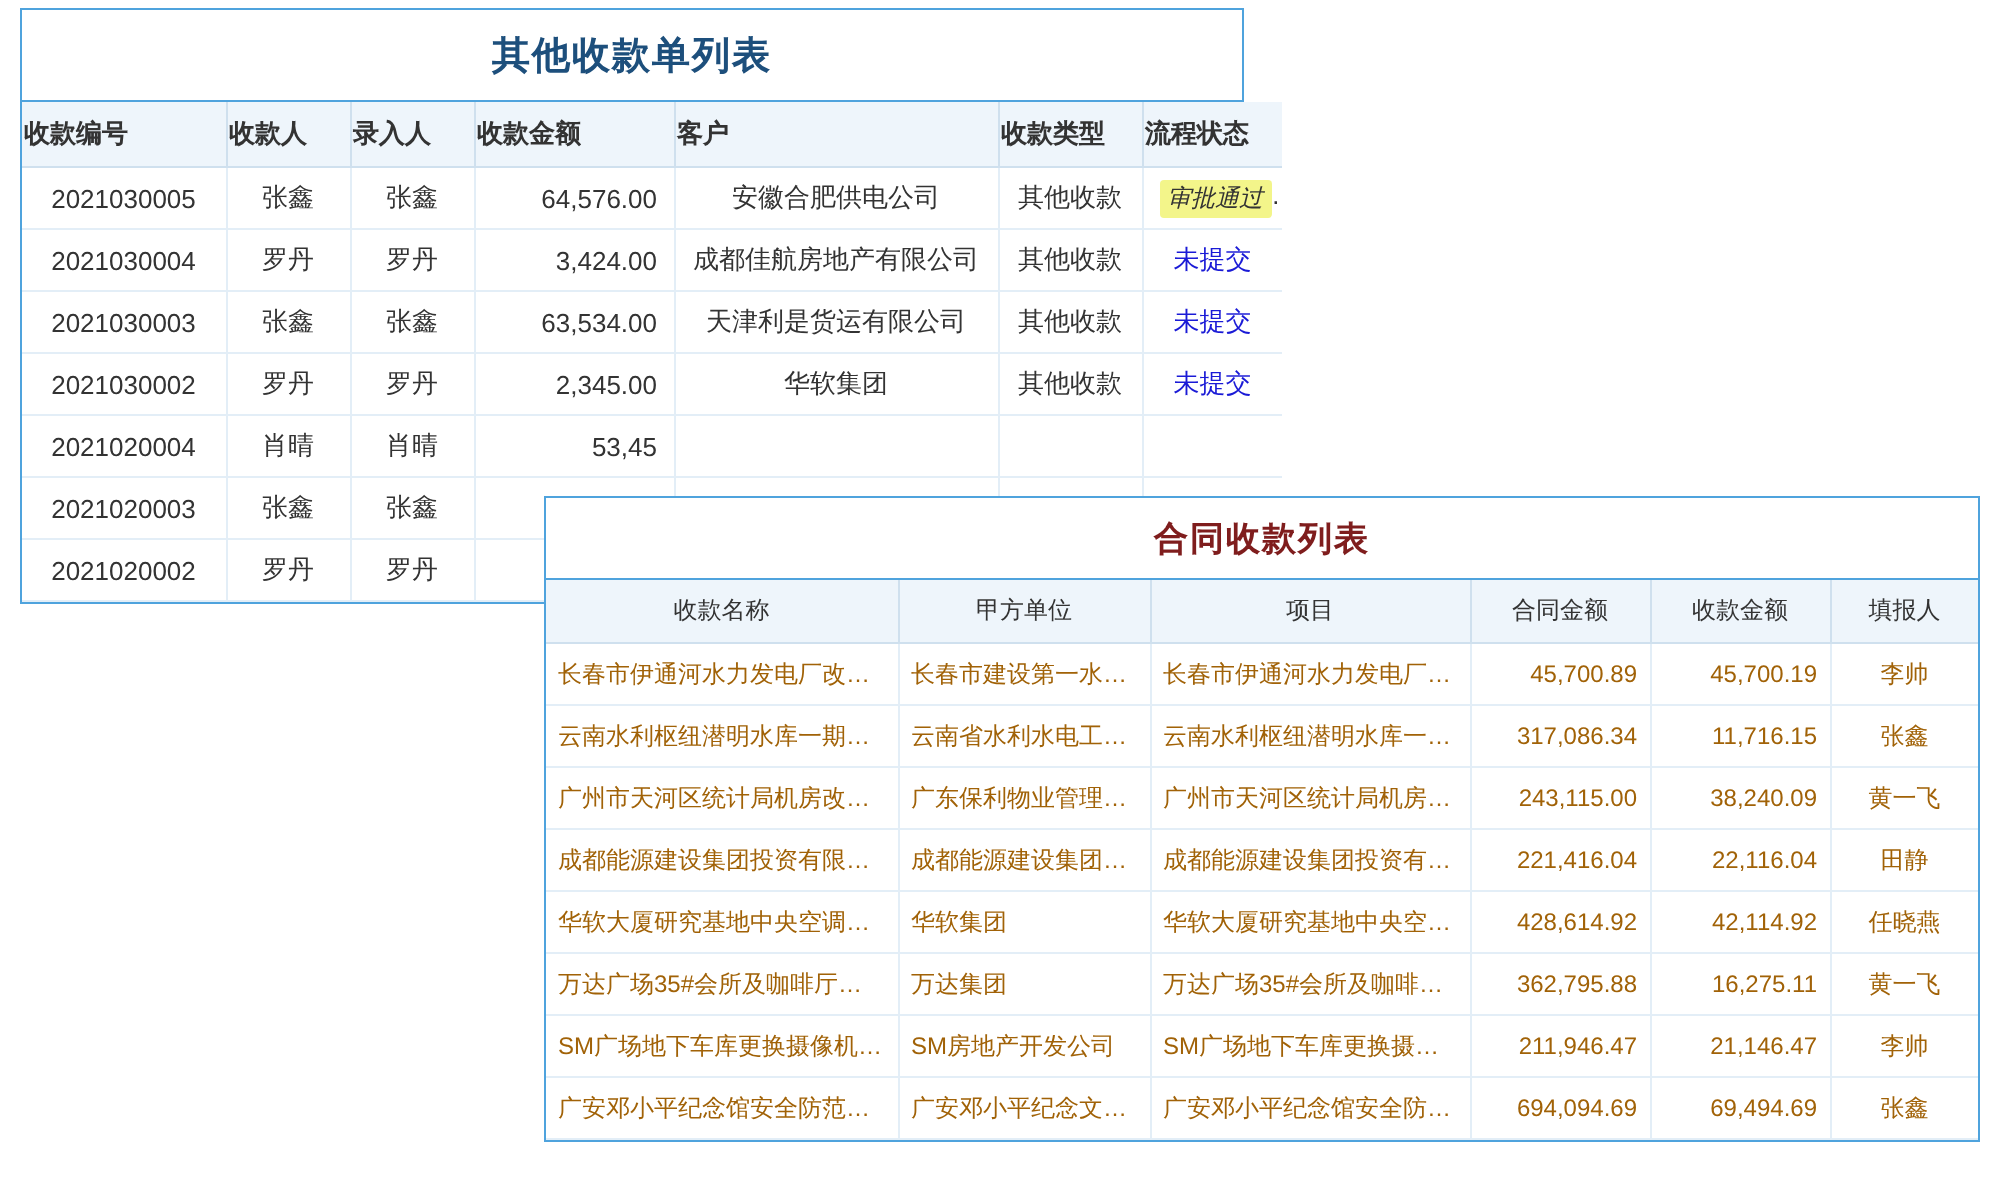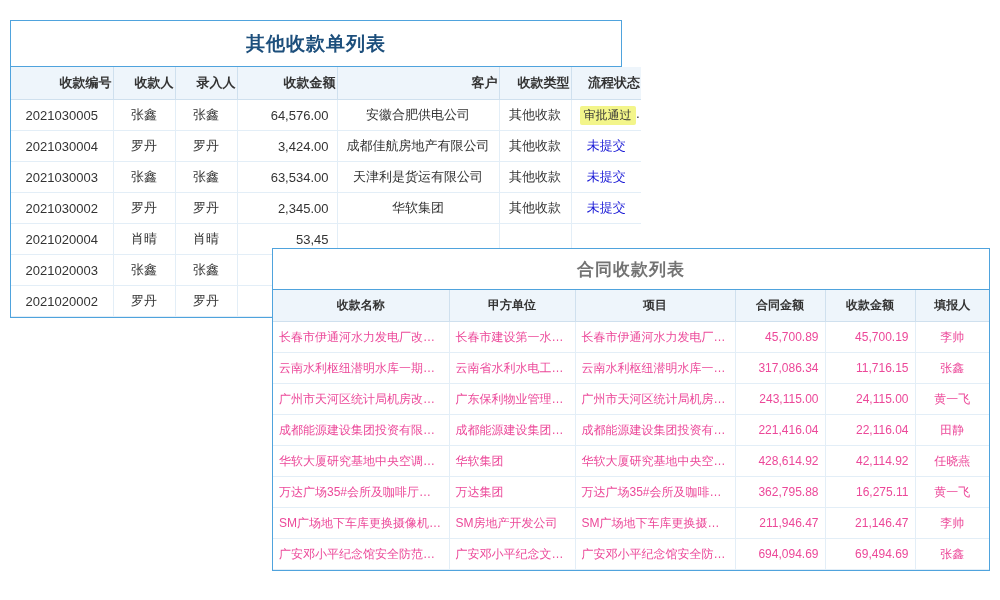--- a/index.html
+++ b/index.html
@@ -14,21 +14,21 @@
     position: relative;
     width: 1000px;
     height: 600px;
     overflow: hidden;
   }
 
   
   .panel-a {
     position: absolute;
     left: 10px;
-    top: 20px;
+    top: 4px;
     width: 612px;
     border: 1px solid #4fa3dd;
     background: #fdba74;
     box-sizing: border-box;
   }
   .panel-a-title {
     text-align: center;
     font-size: 19px;
     font-weight: bold;
     color: #1d4f7c;
@@ -43,21 +43,21 @@
     table-layout: fixed;
   }
   table.grid th {
     background: #eef5fb;
     color: #333333;
     font-size: 13px;
     font-weight: bold;
     height: 30px;
     border-right: 1px solid #cfe0ee;
     border-bottom: 1px solid #cfe0ee;
-    text-align: right;
+    text-align: left;
     white-space: nowrap;
     overflow: hidden;
   }
   table.grid th:last-child { border-right: none; }
   table.grid td {
     font-size: 13px;
     height: 30px;
     border-right: 1px solid #e3eef7;
     border-bottom: 1px solid #e3eef7;
     color: #333333;
@@ -72,67 +72,68 @@
   .c-center { text-align: center; }
   .c-right  { text-align: right; margin-left: 36px; }
   .c-left   { text-align: left; }
   .badge-pass {
     display: inline-block;
     background: #f3f58a;
     color: #333333;
     font-size: 12px;
     padding: 1px 4px;
     border-radius: 2px;
+    font-style: italic;
   }
   .state-unsub { color: #1a1ad6; }
 
   
   .panel-b {
     position: absolute;
     left: 272px;
     top: 248px;
     width: 718px;
     border: 1px solid #4fa3dd;
     background: #ffffff;
     box-sizing: border-box;
   }
   .panel-b-title {
     text-align: center;
     font-size: 17px;
     font-weight: bold;
-    color: #737373;
+    color: #7f1d1d;
     padding: 9px 0 8px 0;
     border-bottom: 1px solid #4fa3dd;
     background: #ffffff;
     letter-spacing: 1px;
   }
   table.grid2 {
     border-collapse: collapse;
     width: 100%;
     table-layout: fixed;
   }
   table.grid2 th {
     background: #eef5fb;
     color: #333333;
     font-size: 12px;
-    font-weight: bold;
+    font-weight: normal;
     height: 29px;
     border-right: 1px solid #cfe0ee;
     border-bottom: 1px solid #cfe0ee;
     text-align: center;
     white-space: nowrap;
     overflow: hidden;
   }
   table.grid2 th:last-child { border-right: none; }
   table.grid2 td {
     font-size: 12px;
     height: 30px;
     border-right: 1px solid #e3eef7;
     border-bottom: 1px solid #e3eef7;
-    color: #ec4899;
+    color: #a16207;
     padding: 0 6px;
     white-space: nowrap;
     overflow: hidden;
     text-overflow: ellipsis;
     background: #ffffff;
   }
   table.grid2 td:last-child { border-right: none; }
 </style>
 </head>
 <body>
@@ -266,21 +267,21 @@
             <td class="c-left lnk">云南水利枢纽潜明水库一期工...</td>
             <td class="c-right">317,086.34</td>
             <td class="c-right">11,716.15</td>
             <td class="c-center lnk">张鑫</td>
           </tr>
           <tr>
             <td class="c-left lnk">广州市天河区统计局机房改造...</td>
             <td class="c-left">广东保利物业管理股份...</td>
             <td class="c-left lnk">广州市天河区统计局机房改造...</td>
             <td class="c-right">243,115.00</td>
-            <td class="c-right">24,115.00</td>
+            <td class="c-right">38,240.09</td>
             <td class="c-center lnk">黄一飞</td>
           </tr>
           <tr>
             <td class="c-left lnk">成都能源建设集团投资有限公...</td>
             <td class="c-left">成都能源建设集团投资...</td>
             <td class="c-left lnk">成都能源建设集团投资有限公...</td>
             <td class="c-right">221,416.04</td>
             <td class="c-right">22,116.04</td>
             <td class="c-center lnk">田静</td>
           </tr>

